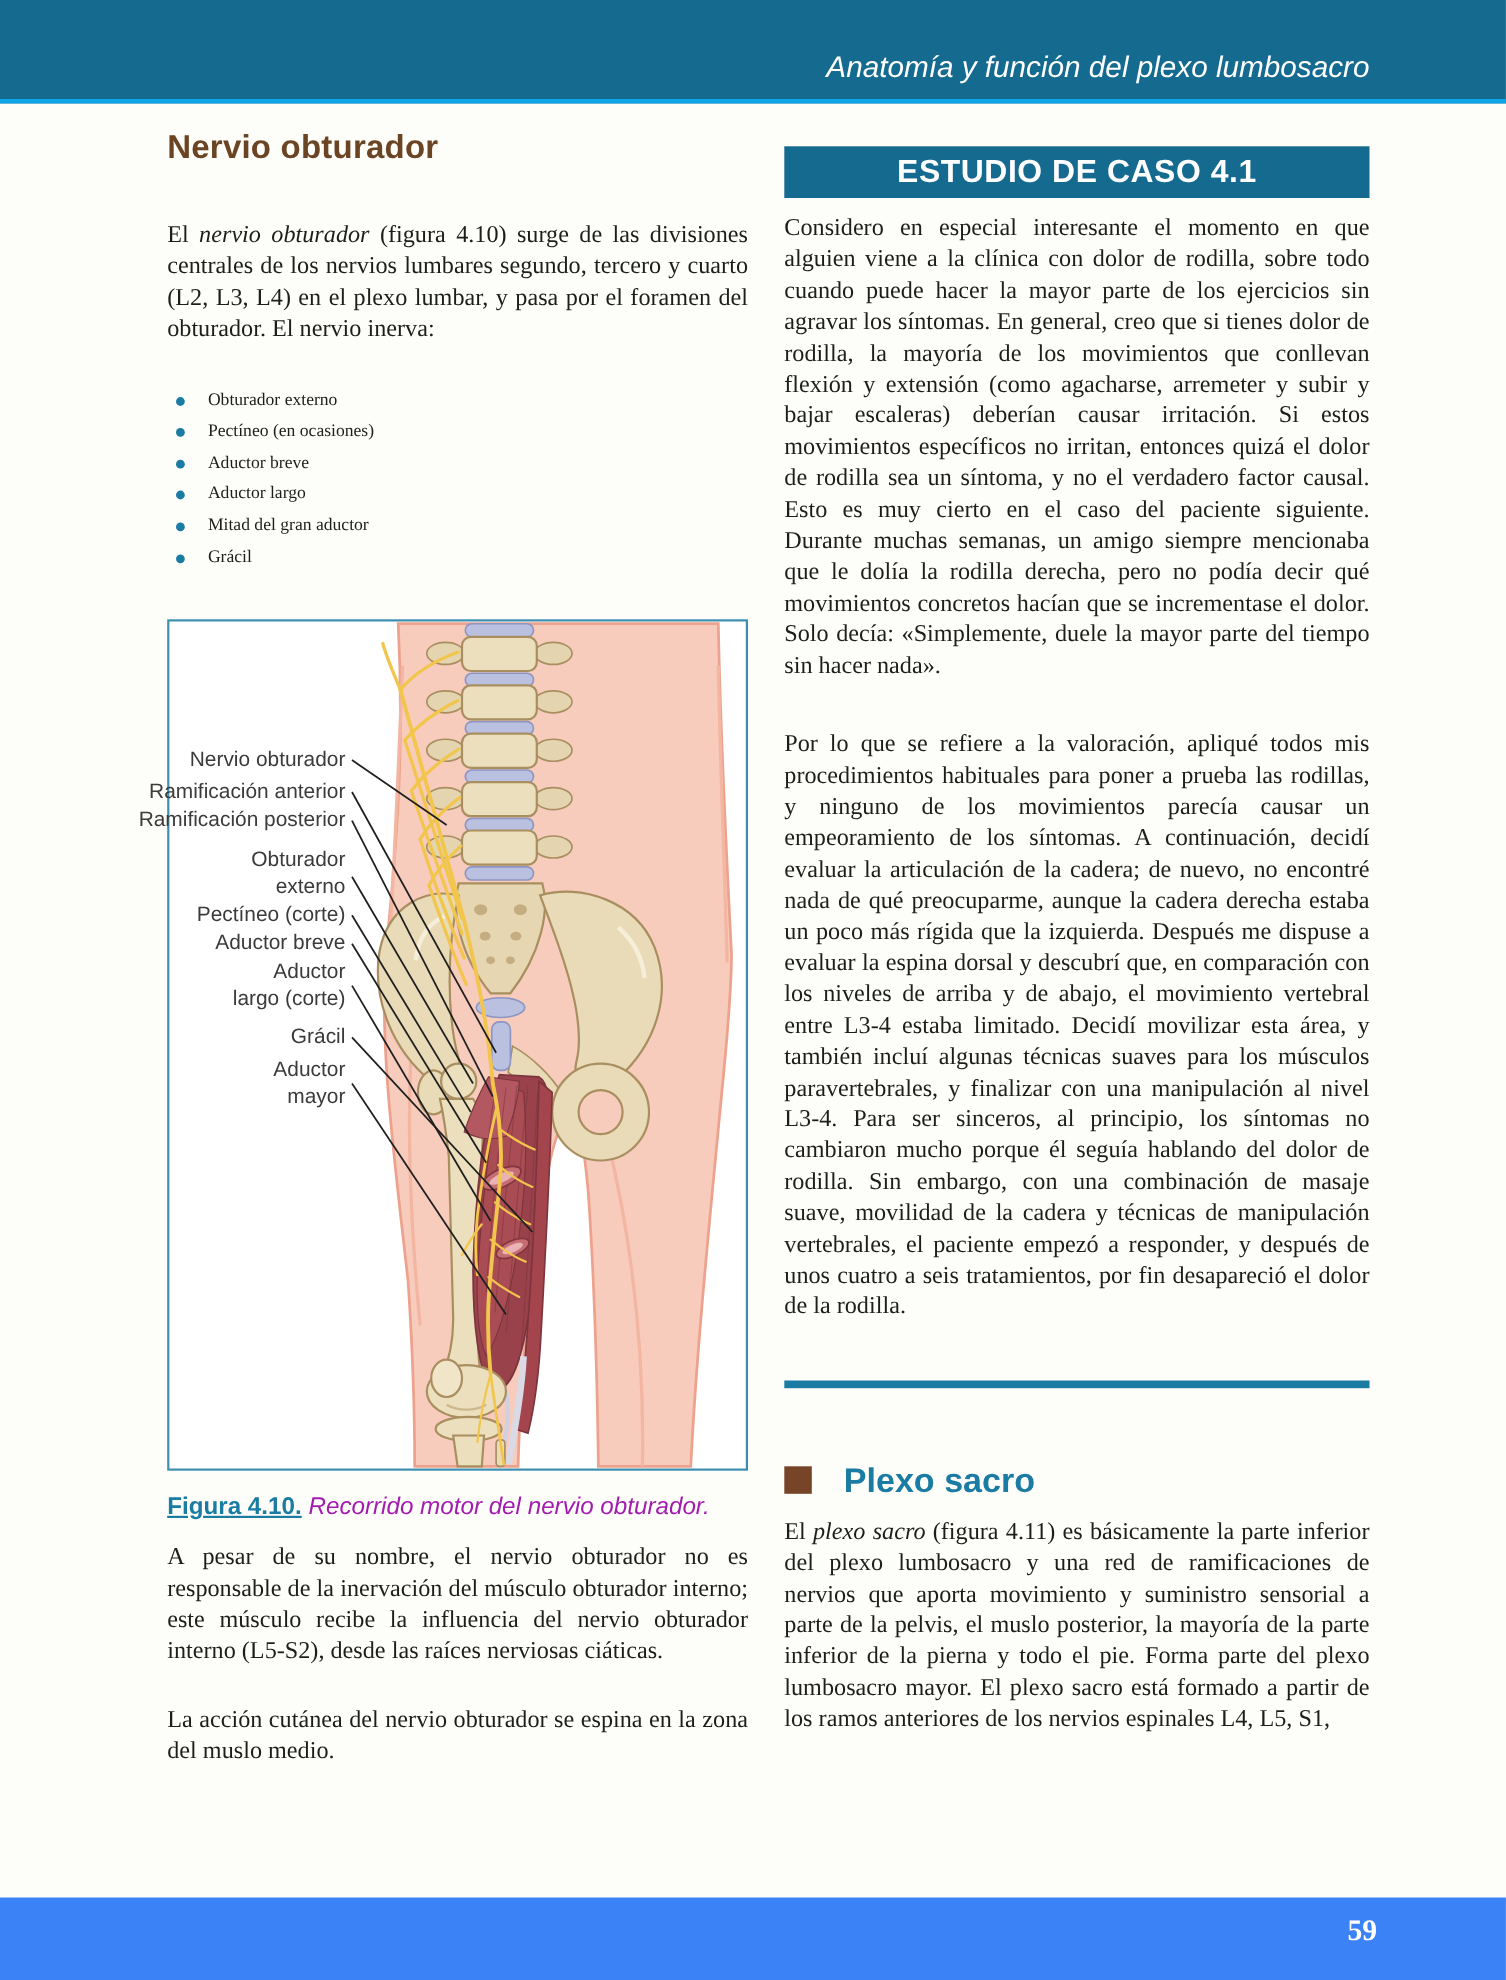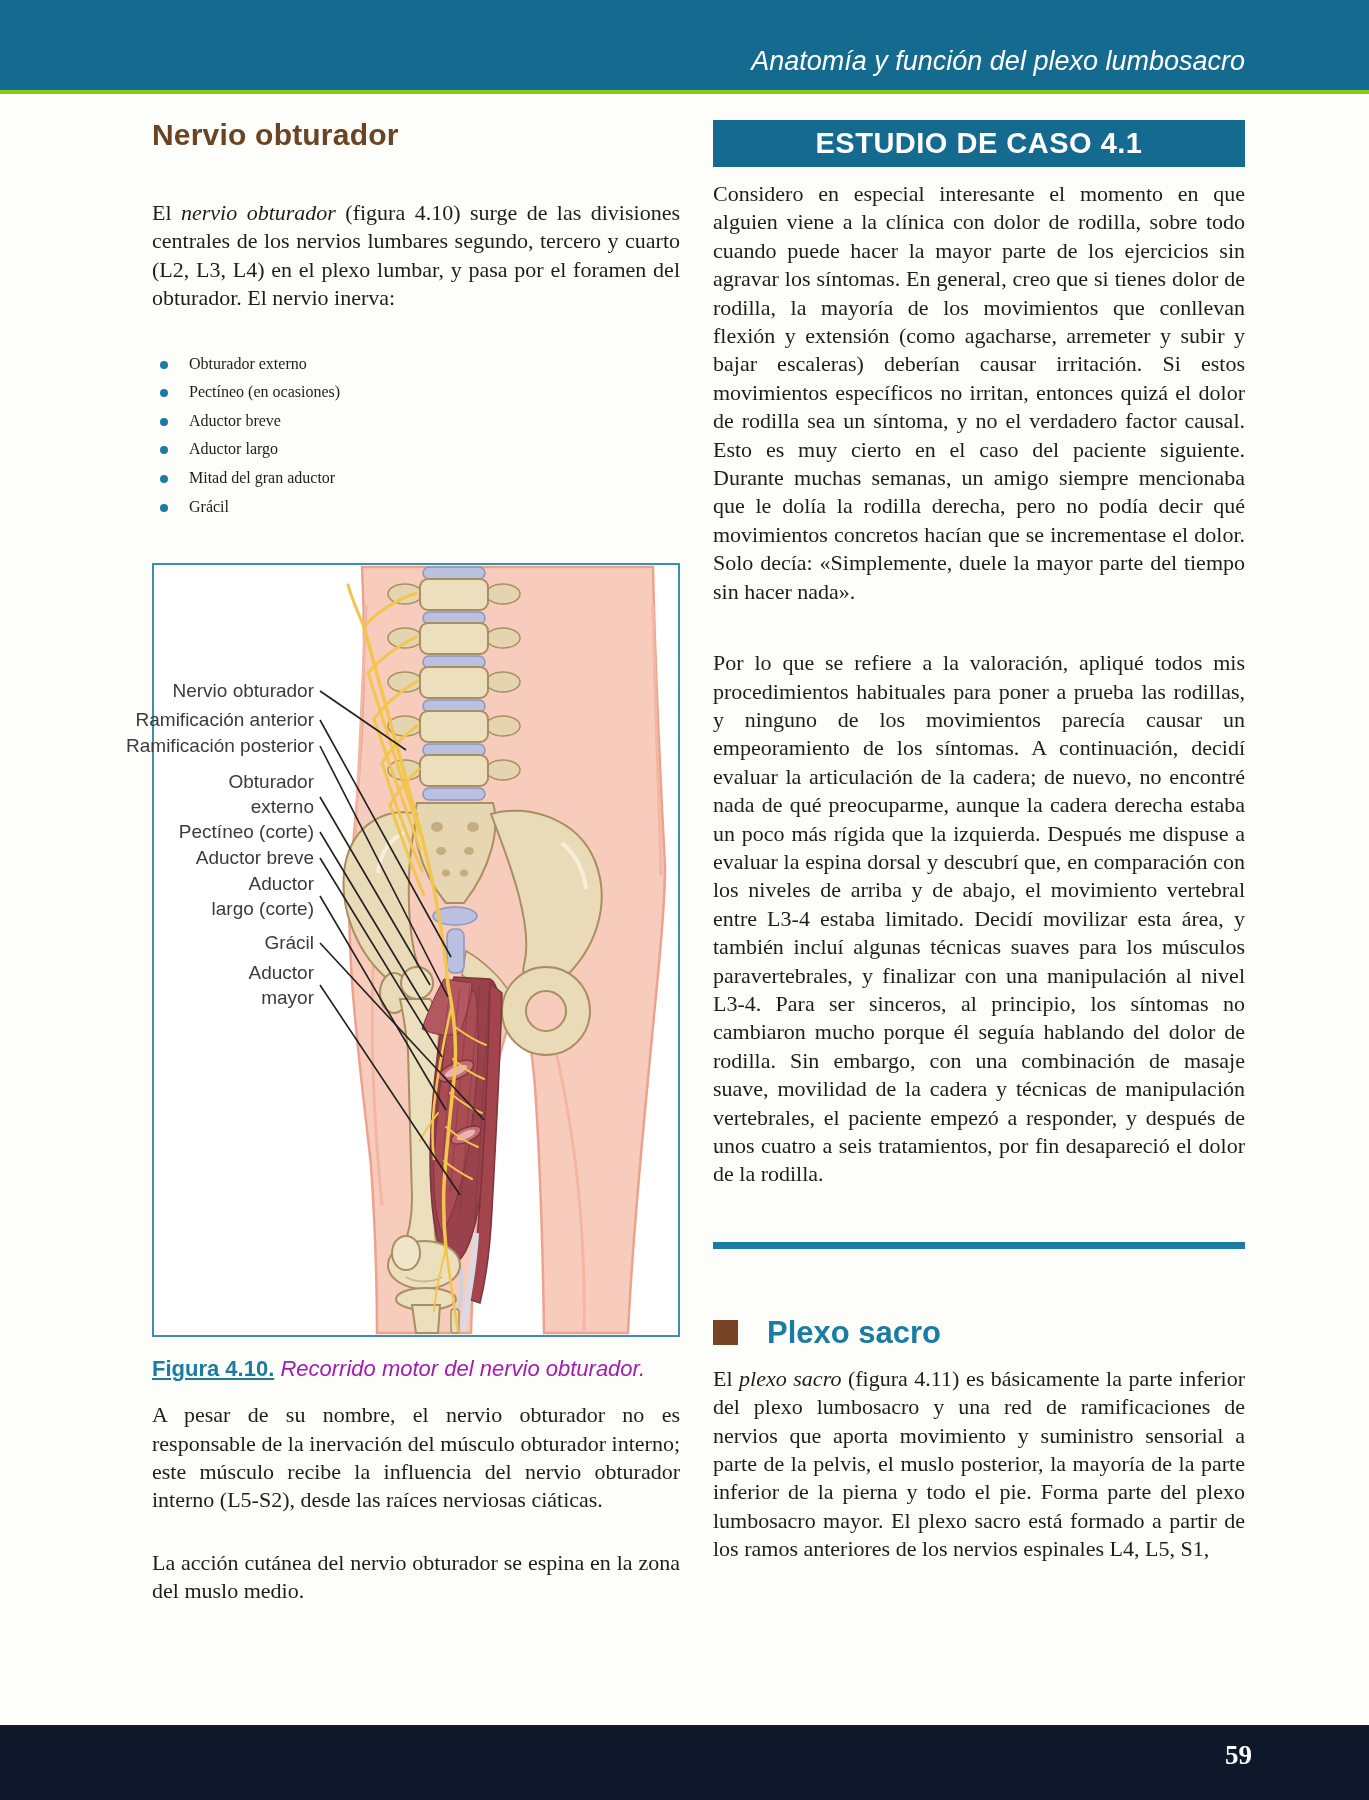--- a/index.html
+++ b/index.html
@@ -1,26 +1,26 @@
 <!DOCTYPE html>
 <html><head>
 <meta charset="utf-8">
 <style>
   html,body{margin:0;padding:0;background:#e8e8e8;}
   .page{position:relative;width:1369px;height:1800px;background:#fdfdf9;overflow:hidden;
         font-family:"Liberation Serif", serif;color:#1d1d1b;}
   
   .band-top{position:absolute;top:0;left:0;width:1369px;height:94px;background:#156a8f;
-            border-bottom:4px solid #84cc16;box-sizing:border-box;}
+            border-bottom:4px solid #0ea5e9;box-sizing:border-box;}
   .running-head{position:absolute;right:124px;bottom:14px;color:#fff;font:italic 27px/30px "Liberation Sans", sans-serif;}
-  .band-bottom{position:absolute;left:0;top:1725px;width:1369px;height:75px;background:#0f172a;}
+  .band-bottom{position:absolute;left:0;top:1725px;width:1369px;height:75px;background:#3b82f6;}
   .pageno{position:absolute;right:117px;top:14px;color:#fff;font:bold 27px/32px "Liberation Serif", serif;}
   
   .col-left{position:absolute;left:152px;top:97px;width:528px;}
-  .col-right{position:absolute;left:713px;top:84px;width:532px;}
+  .col-right{position:absolute;left:713px;top:97px;width:532px;}
   .body-text{font-size:22px;line-height:28.4px;text-align:justify;margin:0;}
   em{font-style:italic;}
   
   h1.sec{margin:18px 0 0;font:bold 30px/40px "Liberation Sans", sans-serif;color:#6b4423;letter-spacing:.2px;}
   p.intro{margin-top:44px;}
   ul.bullets{margin:37px 0 0;padding:0;list-style:none;}
   ul.bullets li{position:relative;padding-left:37px;font-size:16px;line-height:28.6px;}
   ul.bullets .dot{position:absolute;left:8px;top:11px;width:8px;height:8px;border-radius:50%;background:#1a7ba3;}
   figure.fig{margin:42px 0 0;width:528px;height:774px;border:2px solid #3c8fae;background:#ffffff;
              box-sizing:border-box;position:relative;}

